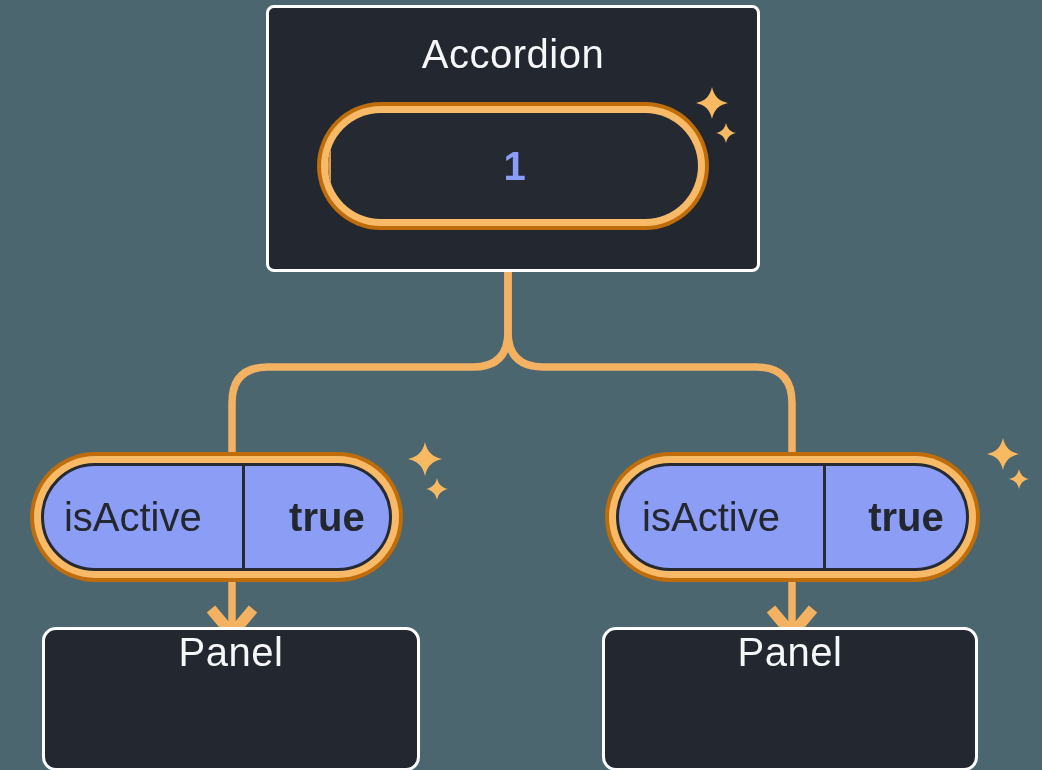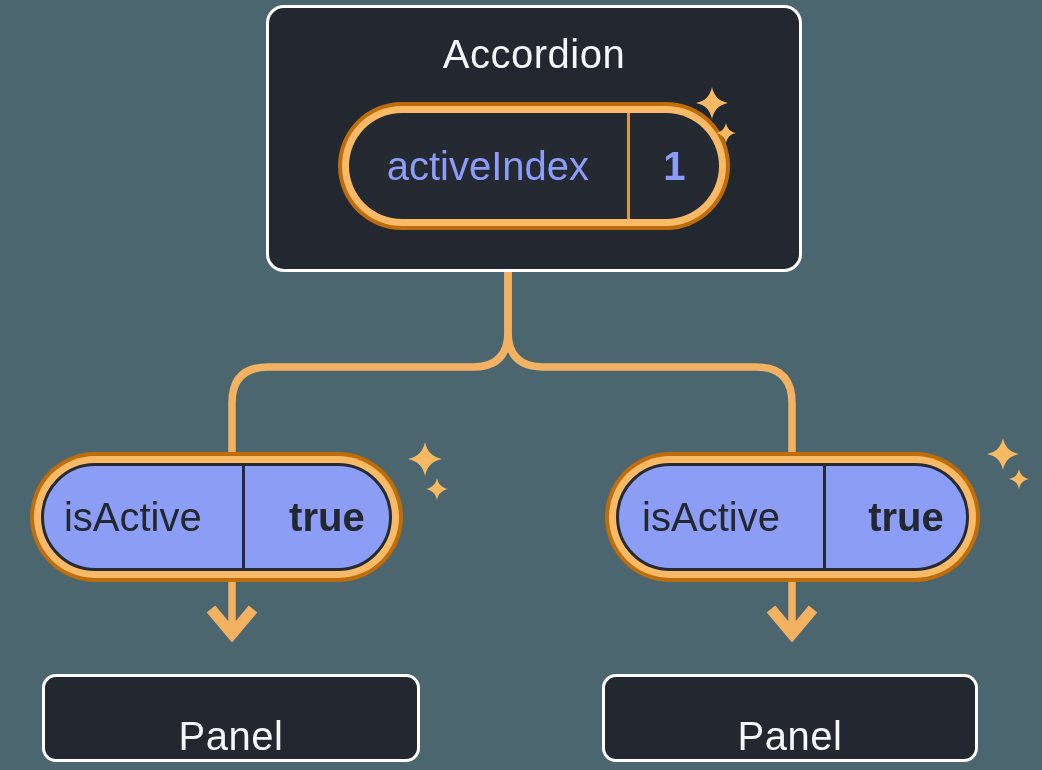--- a/index.html
+++ b/index.html
@@ -15,21 +15,21 @@
 
   svg.layer{position:absolute;left:0;top:0;width:1042px;height:770px;pointer-events:none;}
   svg.layer.lines{z-index:1;}
   svg.layer.sparkles{z-index:4;}
   .connector-path{fill:none;stroke:var(--connector);stroke-width:7.5;}
   .arrow-path{fill:none;stroke:var(--connector);stroke-width:11;stroke-linejoin:miter;}
   .sparkle{fill:var(--sparkle);}
 
   .card{position:absolute;background:var(--card-bg);border:3px solid var(--card-border);z-index:2;}
 
-  .accordion-card{left:266px;top:5px;width:536px;height:267px;border-radius:18px;
+  .accordion-card{left:266px;top:5px;width:494px;height:267px;border-radius:8px;
     display:flex;flex-direction:column;align-items:center;padding-top:22px;gap:24px;}
   .card-title{font-size:40px;font-weight:500;color:var(--title-text);letter-spacing:.5px;line-height:48px;}
 
   .pill-group{position:absolute;z-index:2;}
   .ring-outer{width:100%;height:100%;background:var(--ring-outer);border-radius:999px;padding:4px;}
   .ring-inner{width:100%;height:100%;background:var(--ring-inner);border-radius:999px;padding:7px;}
   .pill-body{width:100%;height:100%;border-radius:999px;display:flex;align-items:stretch;overflow:hidden;}
   .pill-body.state{background:#252a32;}
   .pill-body.prop{background:var(--pill-fill);border:3px solid var(--divider-dark);gap:20px;}
   .cell{display:flex;align-items:center;justify-content:center;font-size:40px;}
@@ -37,21 +37,21 @@
   .prop-cell{color:var(--prop-text);}
   .value{font-weight:700;}
   .divider{width:3px;align-self:stretch;}
   .divider.orange{background:var(--divider-orange);}
   .divider.dark{background:var(--divider-dark);}
 
   .state-pill{width:392px;height:128px;}
   .prop-pill-left{left:30px;top:452px;width:373px;height:130px;}
   .prop-pill-right{left:605px;top:452px;width:375px;height:130px;}
 
-  .panel-card{top:674px;height:88px;border-radius:14px;display:flex;align-items:flex-end;justify-content:center;}
+  .panel-card{top:627px;height:144px;border-radius:14px;display:flex;align-items:flex-start;justify-content:center;}
   .panel-left{left:42px;width:378px;}
   .panel-right{left:602px;width:376px;}
   .panel-title{font-size:40px;font-weight:500;color:var(--title-text);letter-spacing:.5px;}
 </style>
 </head>
 <body>
 
 <div class="canvas">
 
   <svg class="layer lines" viewBox="0 0 1042 770">
@@ -60,21 +60,20 @@
     <path class="arrow-path" d="M211 609 L232 634 L253 609"></path>
     <path class="arrow-path" d="M771 609 L792 634 L813 609"></path>
   </svg>
 
   <div class="card accordion-card">
     <div class="card-title">Accordion</div>
     <div class="pill-group state-pill" style="position:relative;">
       <div class="ring-outer">
         <div class="ring-inner">
           <div class="pill-body state">
-            <div class="cell state-cell" style="flex:277;">activeIndex</div>
             <div class="divider orange"></div>
             <div class="cell state-cell value" style="flex:89;">1</div>
           </div>
         </div>
       </div>
     </div>
   </div>
 
   <div class="pill-group prop-pill-left">
     <div class="ring-outer">

